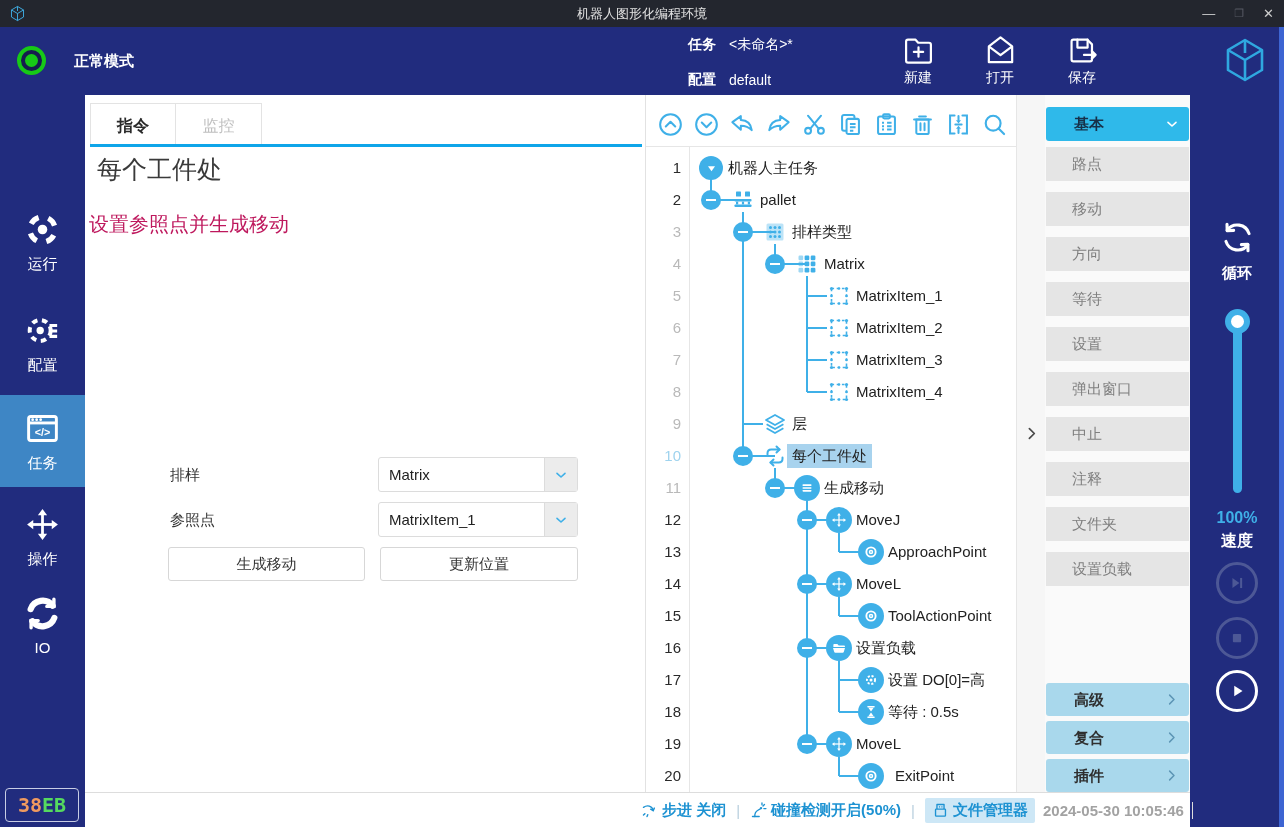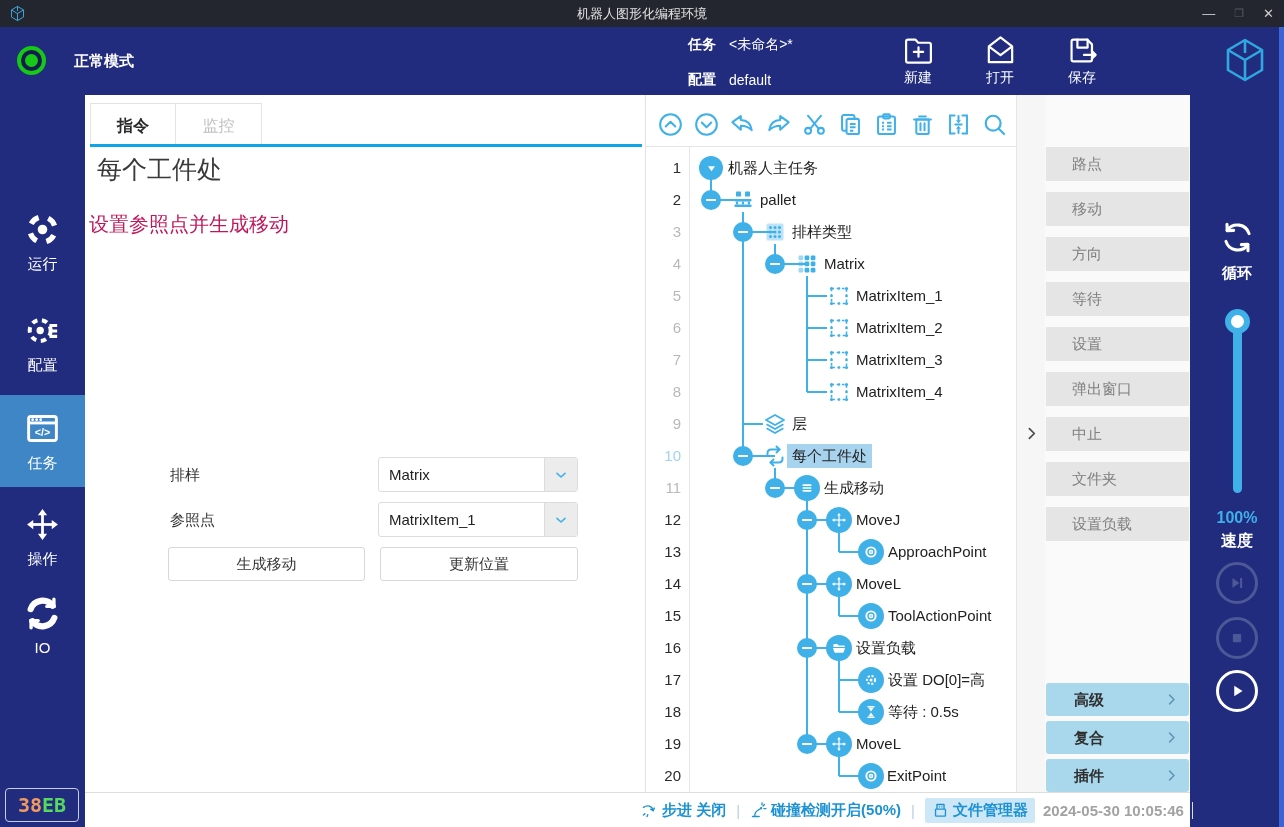--- a/index.html
+++ b/index.html
@@ -617,41 +617,50 @@
         </div>
         <div class="tlabel" style="left: 210px; top: 637px;">MoveL</div>
         <div class="tline" style="left: 193px; top: 680px; width: 20px; height: 2px;"></div>
         <div class="tnum dark" style="top: 672px;">20</div>
         <div class="tsolid" style="left: 212px; top: 668px;">
           <svg viewBox="0 0 24 24" fill="none" stroke="#fff">
             <circle cx="12" cy="12" r="6.2" stroke-width="2.5"></circle>
             <circle cx="12" cy="12" r="2" stroke-width="2"></circle>
           </svg>
         </div>
-        <div class="tlabel" style="left: 241px; top: 669px;">ExitPoint</div>
+        <div class="tlabel" style="left: 249px; top: 669px;">ExitPoint</div>
       </div>
   </div>
 
   <div class="divider">
     <div class="div-chev">
         <svg viewBox="0 0 24 24" fill="none" stroke="currentColor" stroke-width="2.4" stroke-linecap="round" stroke-linejoin="round">
           <polyline points="9 5 16 12 9 19"></polyline>
         </svg>
       </div>
   </div>
 
   <div class="palette">
+    <div class="p-header">
+      <div class="lb">基本</div>
+      <div class="ic">
+          <svg viewBox="0 0 24 24" fill="none" stroke="currentColor" stroke-width="2.4" stroke-linecap="round" stroke-linejoin="round">
+            <polyline points="6 9.5 12 15 18 9.5"></polyline>
+          </svg>
+        </div>
+    </div>
     <div class="p-items" id="palette-items">
         <div class="p-item">路点</div>
         <div class="p-item">移动</div>
         <div class="p-item">方向</div>
         <div class="p-item">等待</div>
         <div class="p-item">设置</div>
         <div class="p-item">弹出窗口</div>
         <div class="p-item">中止</div>
+        <div class="p-item">注释</div>
         <div class="p-item">文件夹</div>
         <div class="p-item">设置负载</div>
       </div>
     <div id="palette-groups">
         <div class="p-group" style="top: 588px;">高级<div class="ic">
             <svg viewBox="0 0 24 24" fill="none" stroke="currentColor" stroke-width="2.4" stroke-linecap="round" stroke-linejoin="round">
               <polyline points="9 5 16 12 9 19"></polyline>
             </svg>
           </div></div>
         <div class="p-group" style="top: 626px;">复合<div class="ic">

